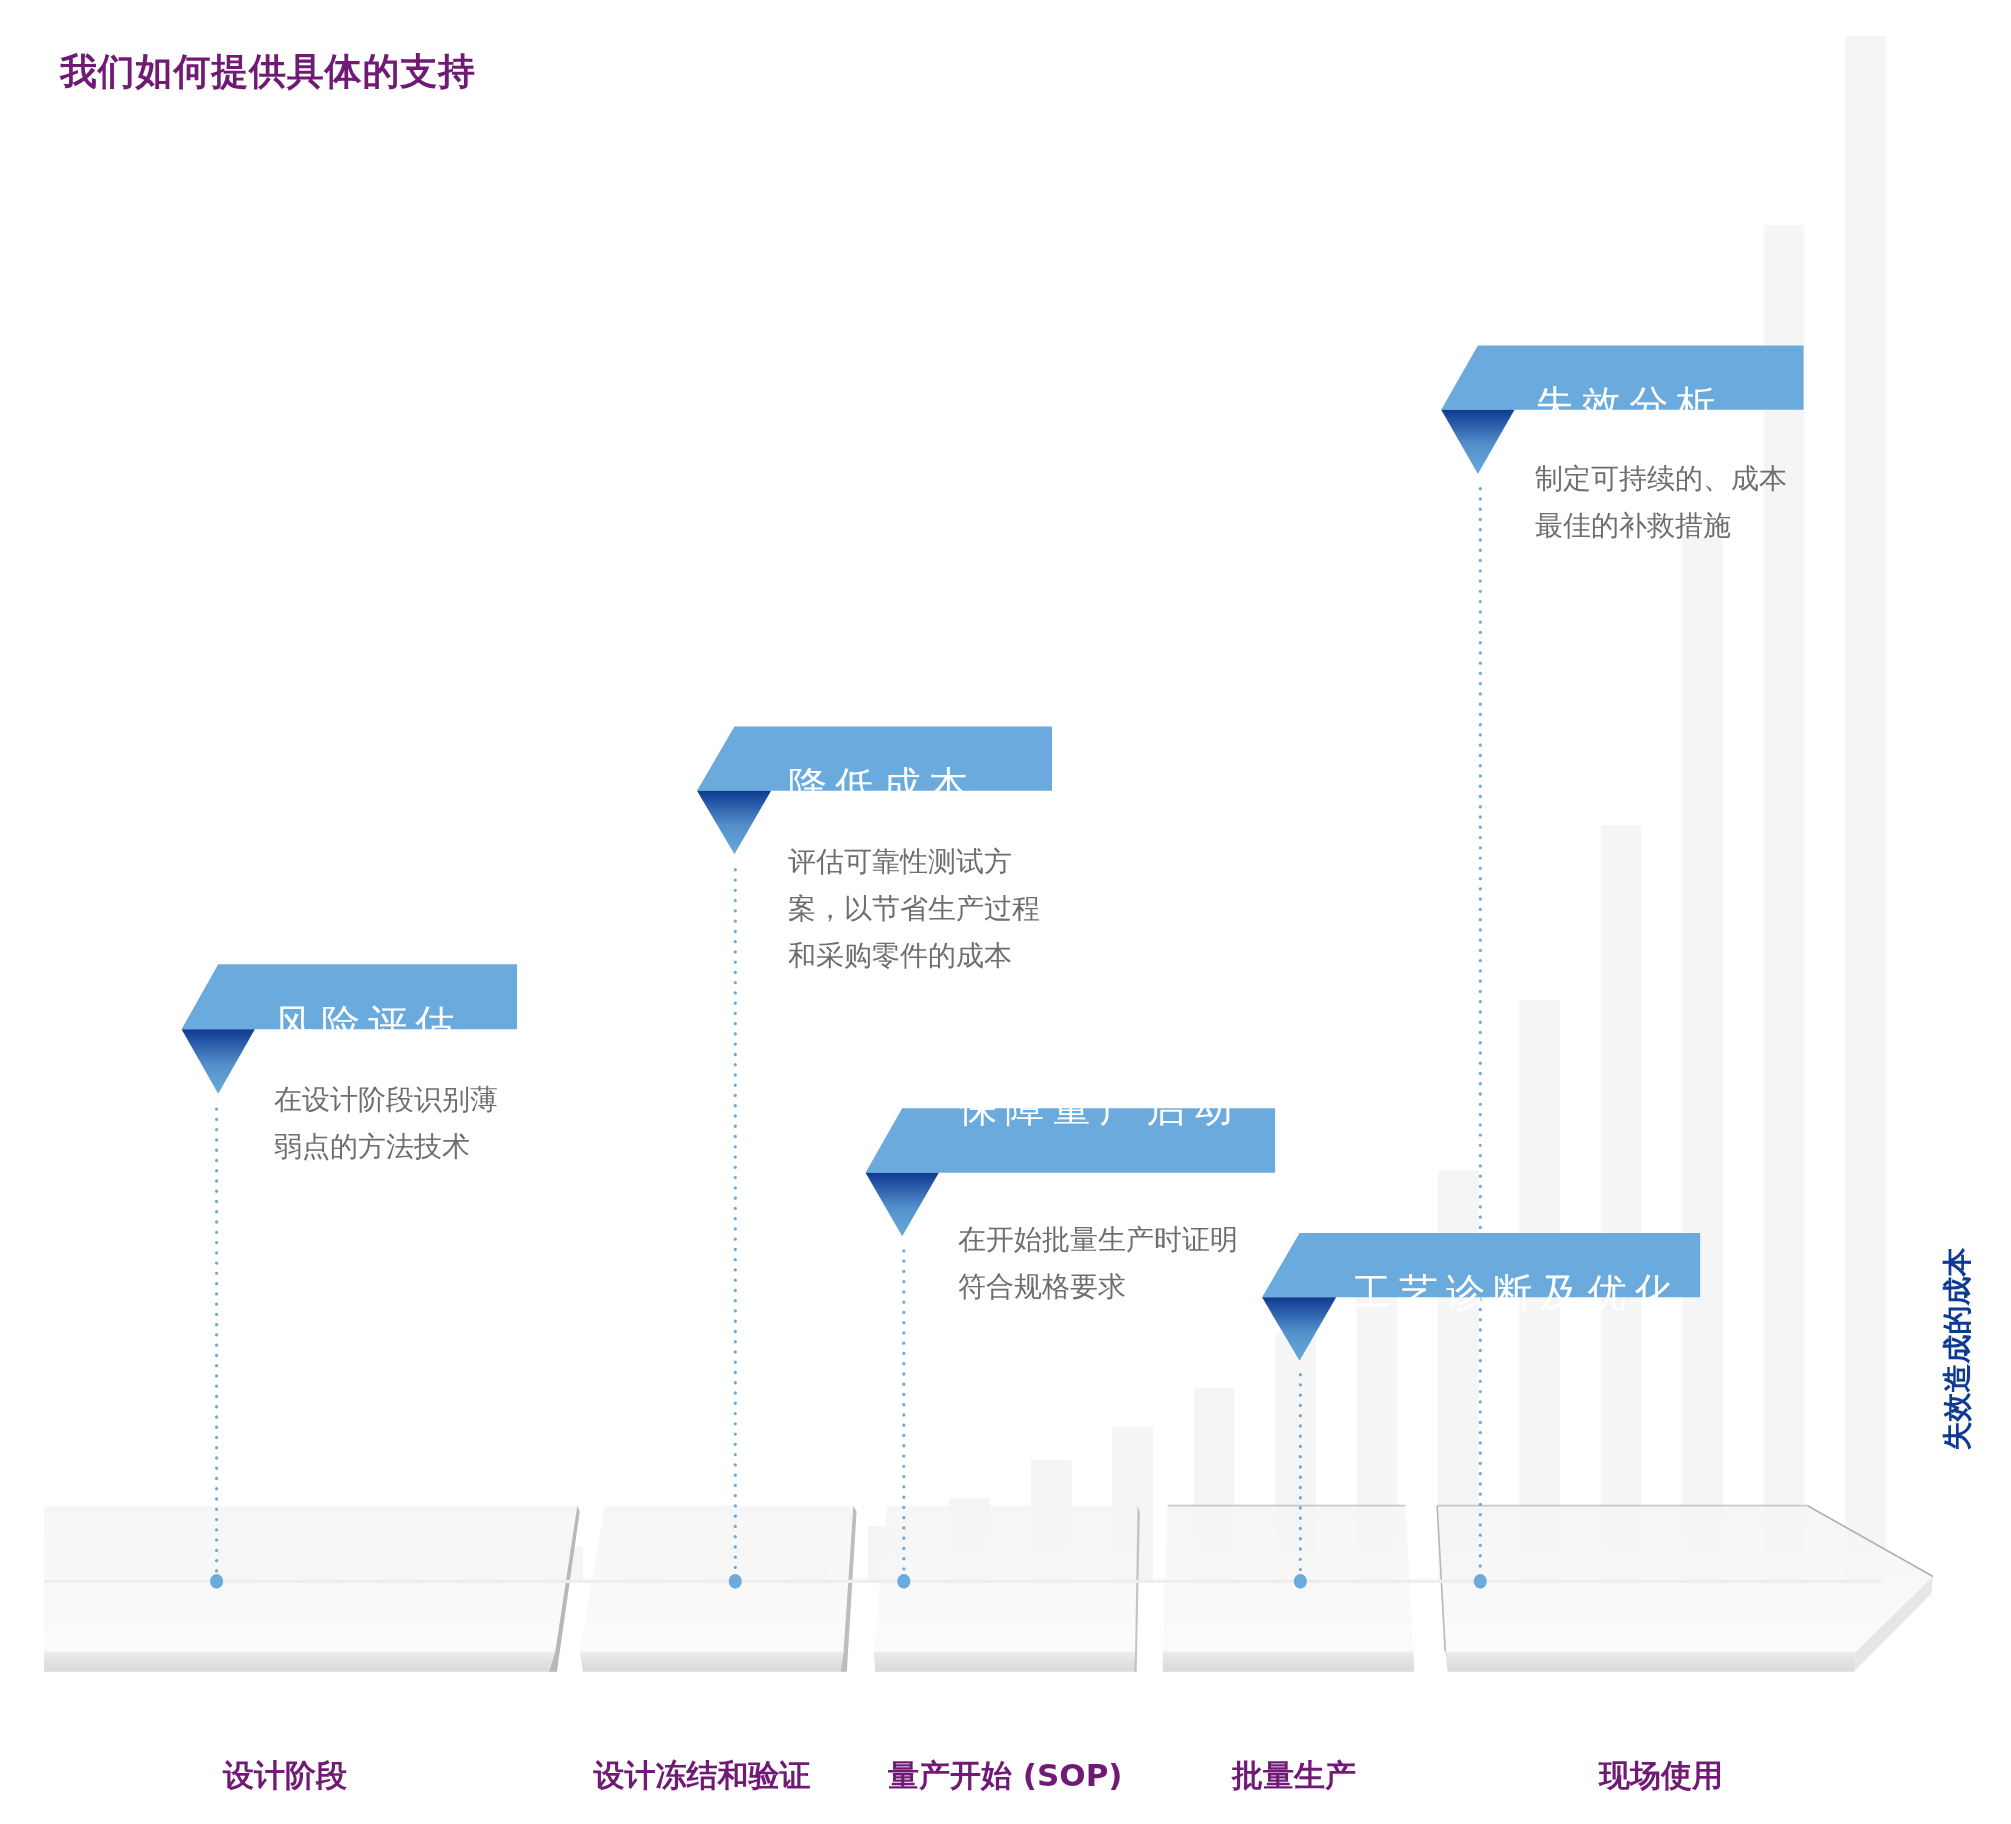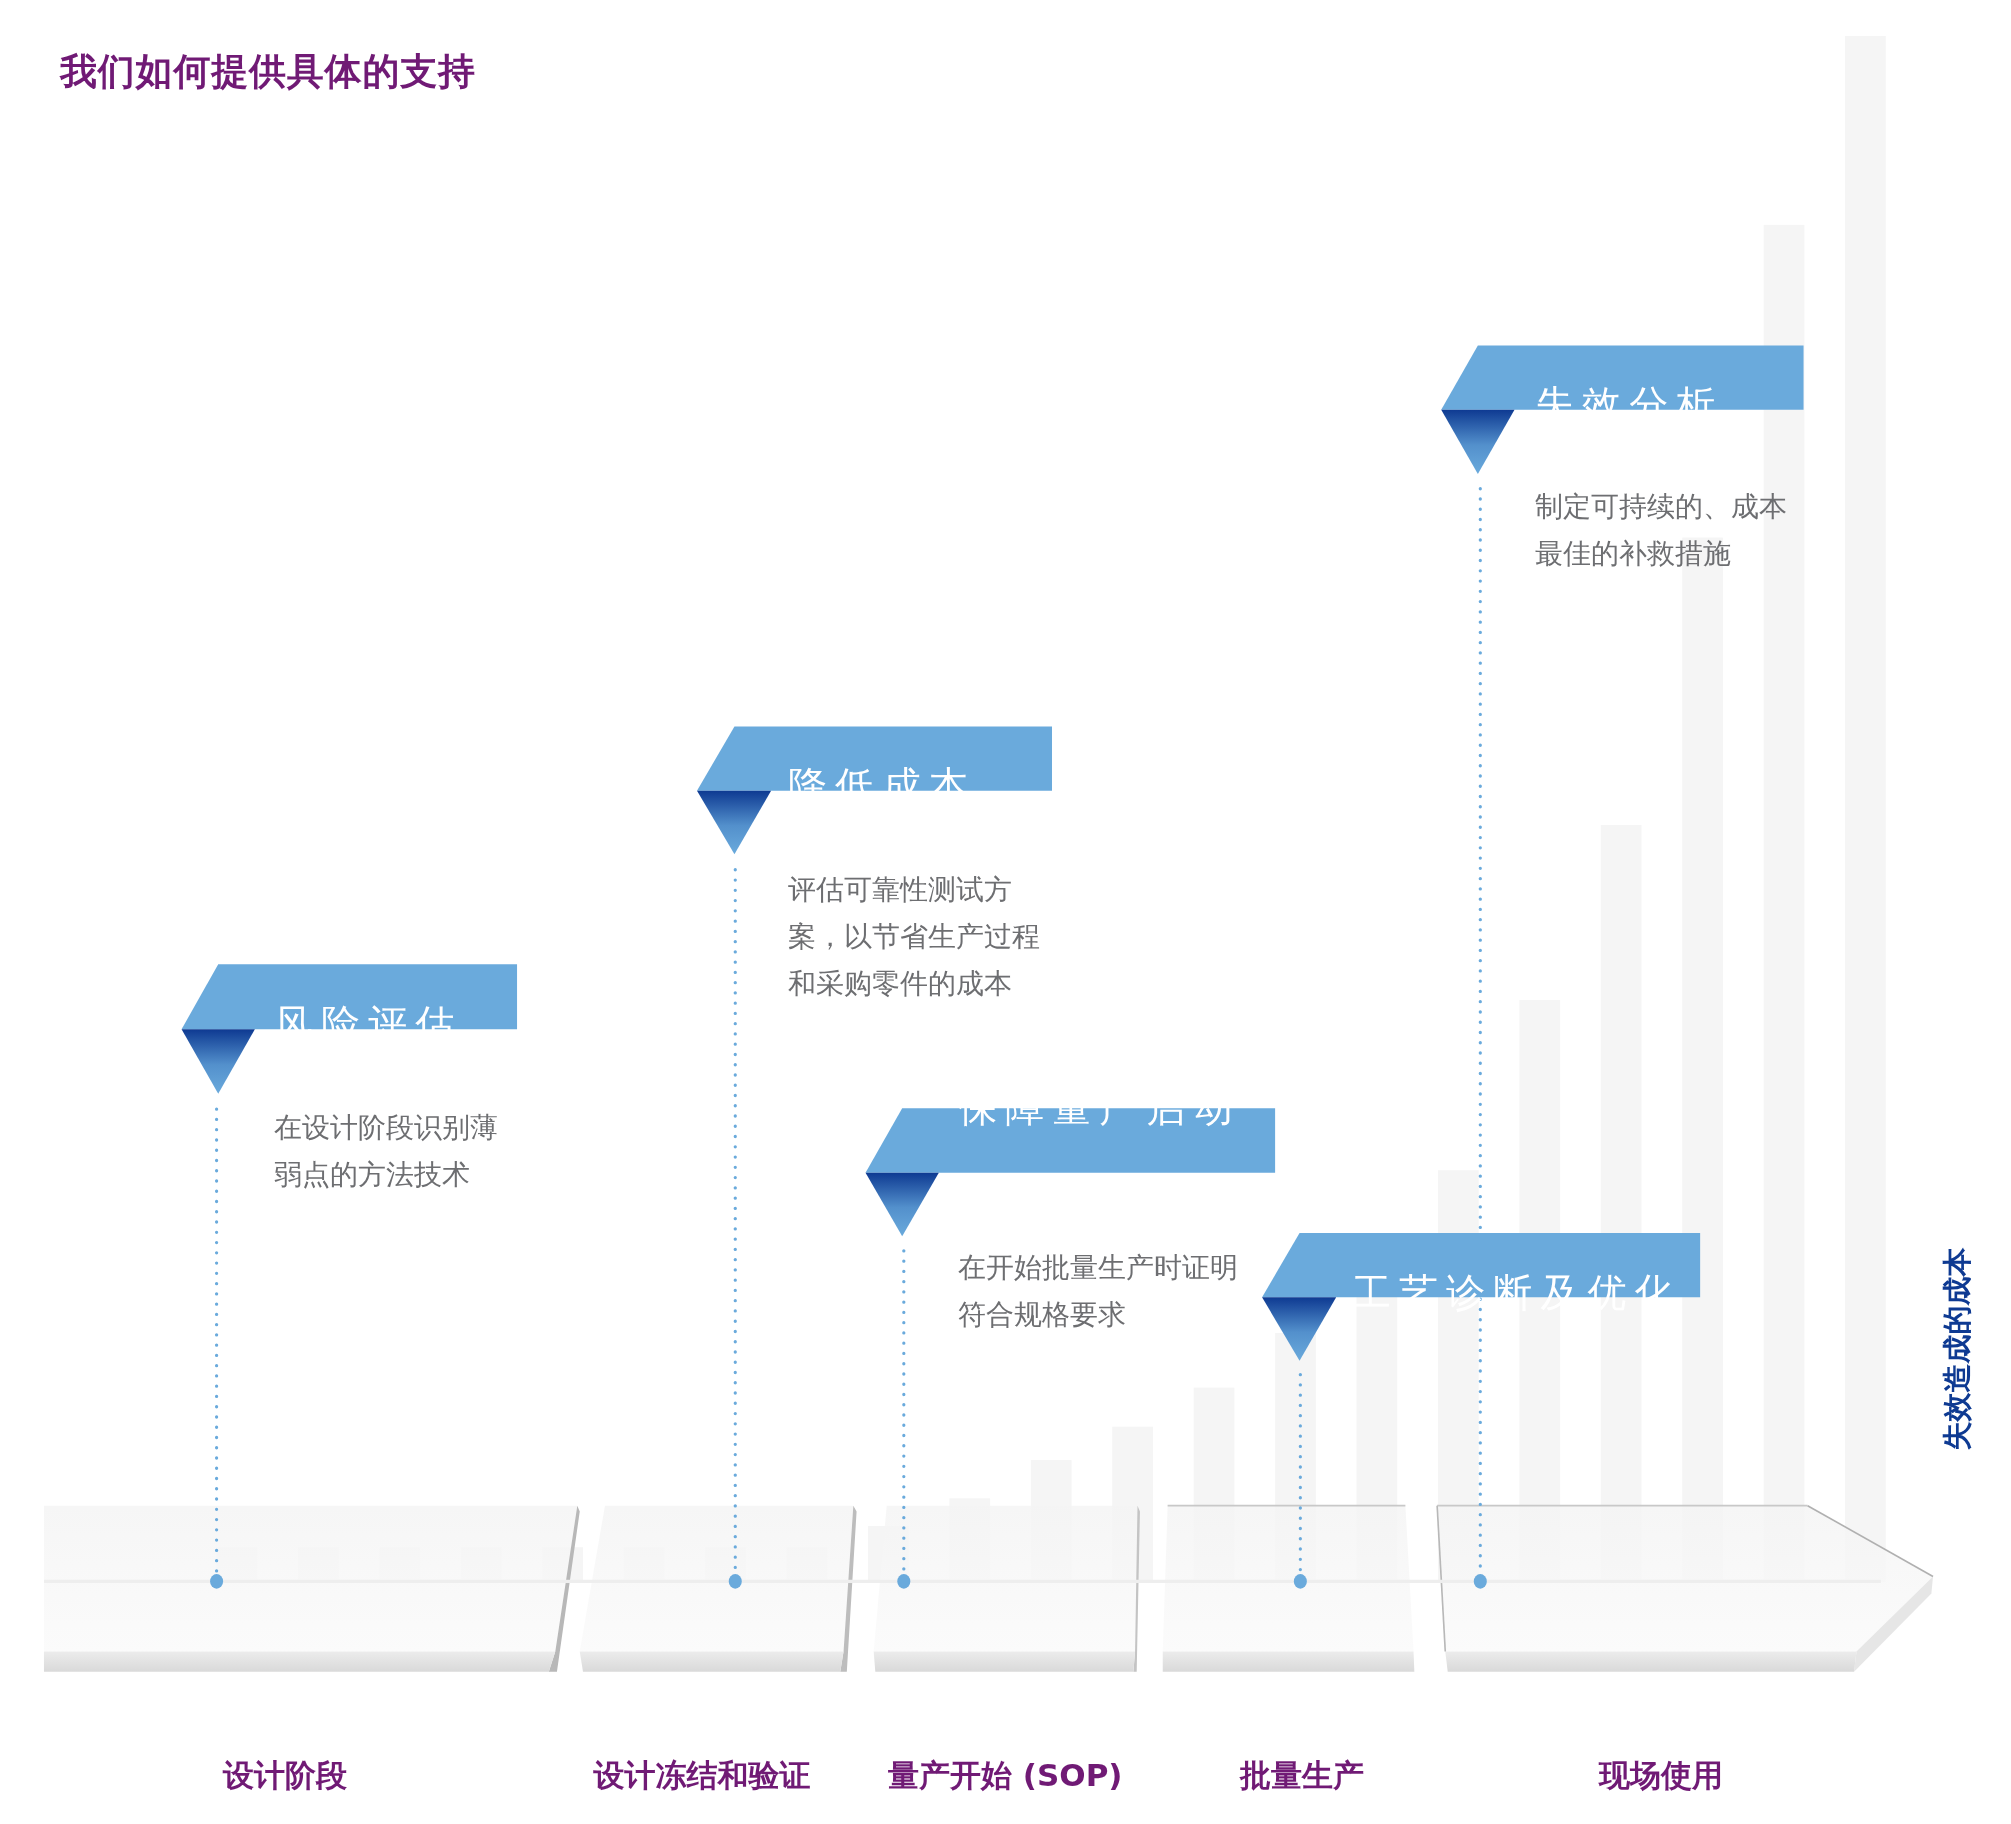--- a/index.html
+++ b/index.html
@@ -4,21 +4,21 @@
 <style>
   html, body { margin: 0; padding: 0; background: #ffffff; }
   body { width: 2012px; height: 1825px; position: relative; overflow: hidden;
          font-family: "DejaVu Sans", "Liberation Sans", sans-serif; }
   .abs { position: absolute; }
   .page-title { left: 60px; top: 47px; font-size: 37px; font-weight: bold; color: #701a75;
                 letter-spacing: 0.8px; white-space: nowrap; line-height: 49px; }
   svg.scene { position: absolute; left: 0; top: 0; }
   .banner-title { position: absolute; color: #ffffff; font-size: 39px; letter-spacing: 8.1px;
                   white-space: nowrap; line-height: 64px; margin-top: 28px; }
-  .desc { position: absolute; color: #6d6e71; font-size: 28px; line-height: 47px; white-space: nowrap; margin-top: 28px; }
+  .desc { position: absolute; color: #6d6e71; font-size: 28px; line-height: 47px; white-space: nowrap; }
   .stage-label { position: absolute; top: 1751px; color: #701a75; font-size: 31px; font-weight: bold;
                  white-space: nowrap; text-align: center; line-height: 49px; }
   .axis-label { position: absolute; left: 1958px; top: 1349px; transform: translate(-50%, -50%) rotate(-90deg);
                 color: #0e3a92; font-size: 29px; font-weight: bold; white-space: nowrap; }
 </style>
 </head>
 <body>
 
 <div class="abs page-title">我们如何提供具体的支持</div>
 
@@ -151,17 +151,17 @@
 
 <div class="banner-title" style="left:1535px; top:345px;">失效分析</div>
 <div class="desc" style="left:1535px; top:455px;">
   <div>制定可持续的、成本</div>
   <div>最佳的补救措施</div>
 </div>
 
 <div class="stage-label" style="left:220px; width:130px;">设计阶段</div>
 <div class="stage-label" style="left:580px; width:244px;">设计冻结和验证</div>
 <div class="stage-label" style="left:888px; width:228px;">量产开始 (SOP)</div>
-<div class="stage-label" style="left:1225px; width:138px;margin-left:8px;">批量生产</div>
+<div class="stage-label" style="left:1225px; width:138px;">批量生产</div>
 <div class="stage-label" style="left:1592px; width:138px;">现场使用</div>
 
 <div class="axis-label">失效造成的成本</div>
 
 
 </body></html>

